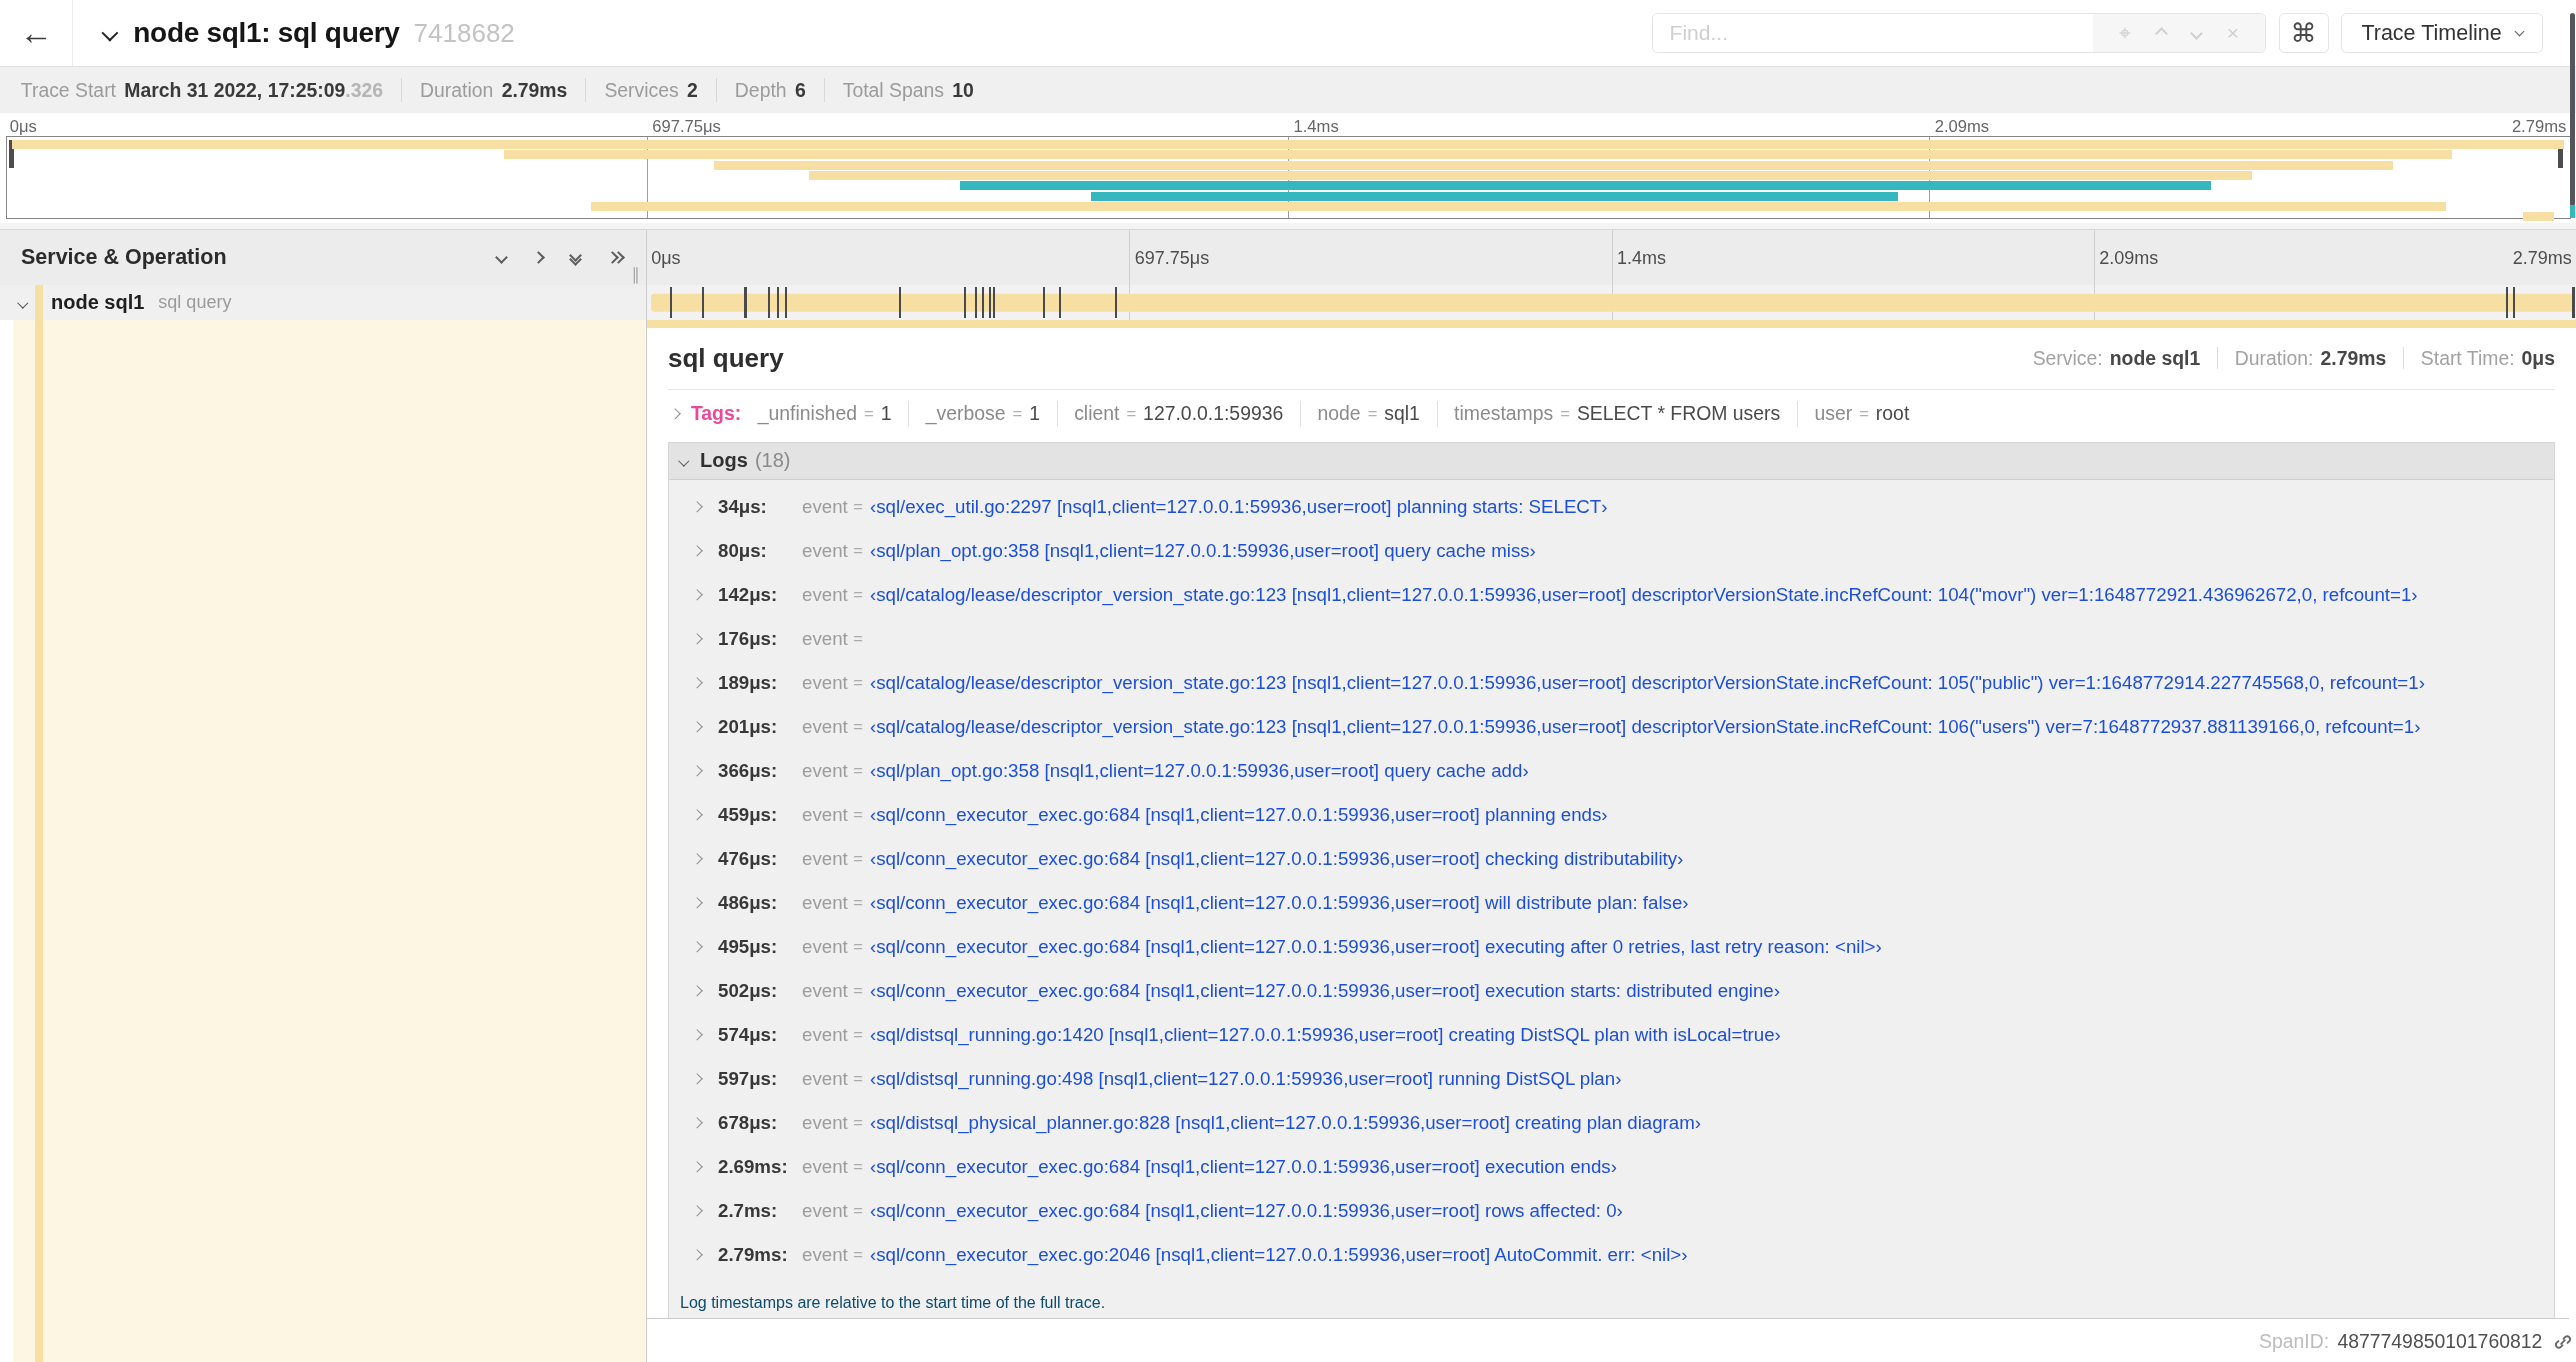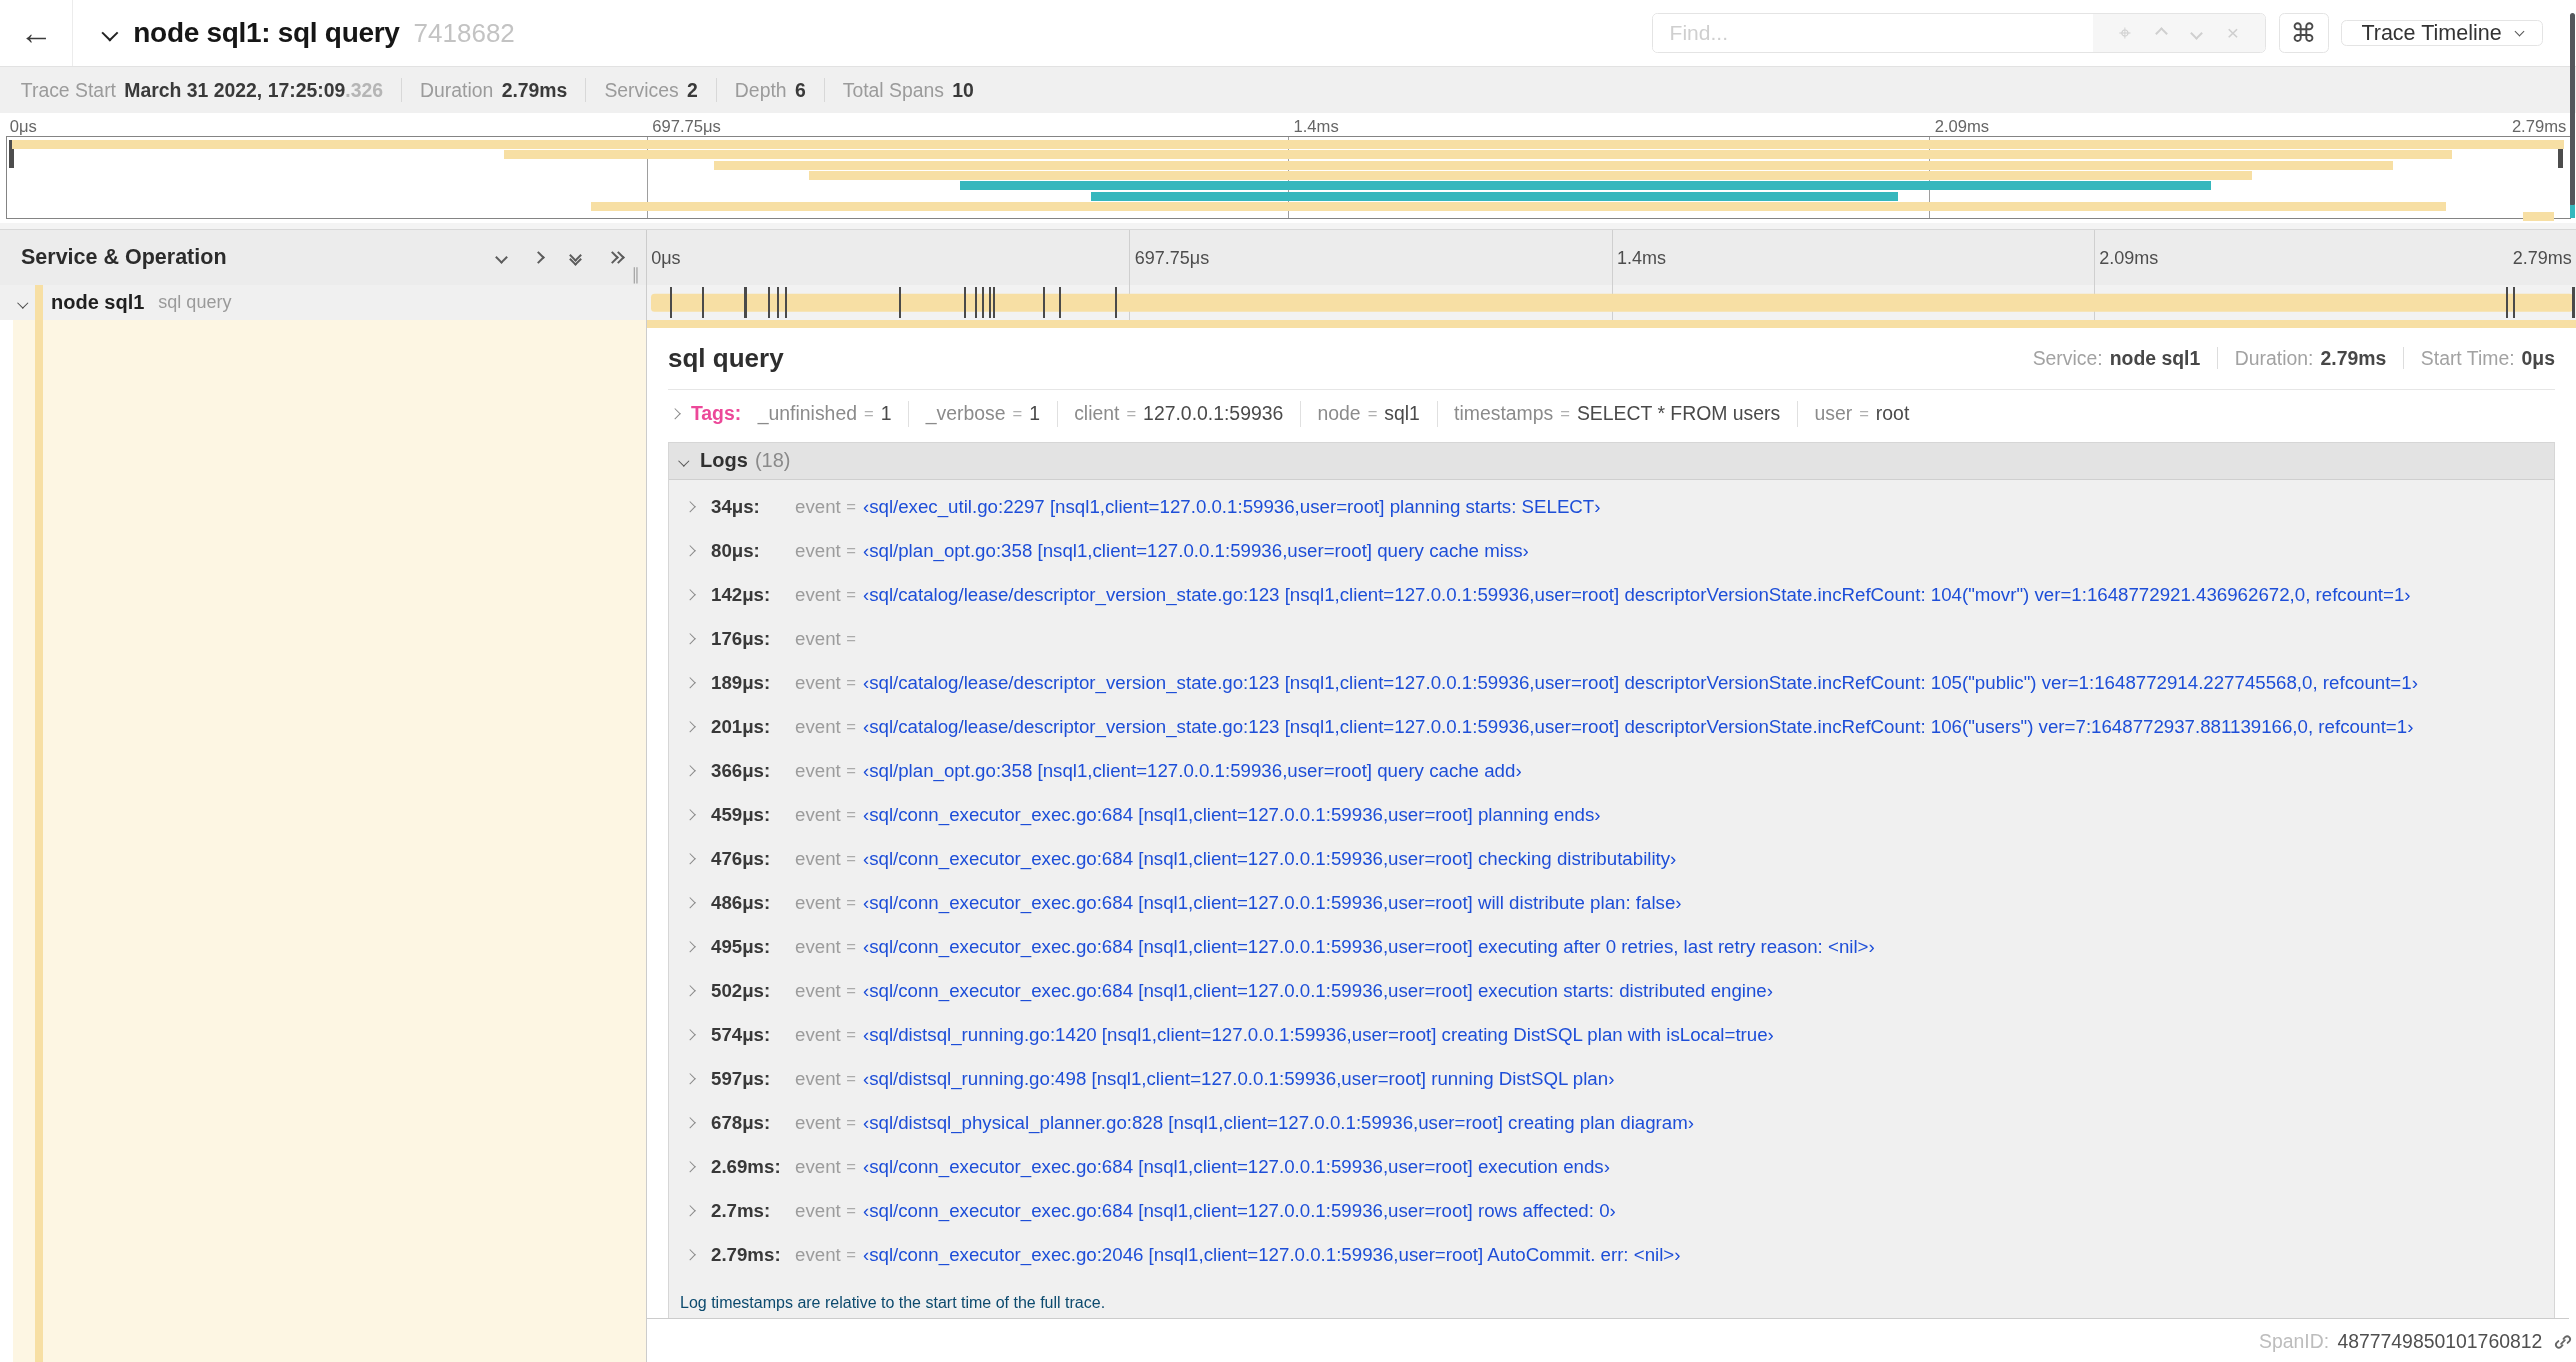--- a/index.html
+++ b/index.html
@@ -24,21 +24,21 @@
   .trace-title { font-size:28px; font-weight:bold; color:#161616; letter-spacing:-0.3px; }
   .trace-id { font-size:26px; color:#c3c3c3; margin-left:14px; }
   .header-right { margin-left:auto; display:flex; align-items:center; gap:12.5px; margin-right:33px; }
   .find-box { width:614px; height:40px; border:1.4px solid #e4e4e4; border-radius:5.5px; display:flex; overflow:hidden; background:#fff; }
   .find-input { flex:1; border:none; outline:none; font-size:21px; color:#0369a1; padding:0 16.6px; font-family:"Liberation Sans",sans-serif; }
   .find-input::placeholder { color:#cfcfcf; }
   .find-icons { width:172px; background:#f6f6f6; display:flex; align-items:center; justify-content:space-evenly; color:#cfcfcf; }
   .find-icons .glyph { font-size:21px; }
   .find-icons .chev { border-width:2.1px; }
   .kbd-btn { width:50px; height:40px; border:1.4px solid #e4e4e4; border-radius:5.5px; display:flex; align-items:center; justify-content:center; font-size:26px; color:#4a4a4a; background:#fff; cursor:pointer; }
-  .view-btn { height:26px; border:1.4px solid #e4e4e4; border-radius:5.5px; display:flex; align-items:center; gap:14px; padding:0 19.4px; font-size:21.5px; color:#333; background:#fff; cursor:pointer; }
+  .view-btn { height:40px; border:1.4px solid #e4e4e4; border-radius:5.5px; display:flex; align-items:center; gap:14px; padding:0 19.4px; font-size:21.5px; color:#333; background:#fff; cursor:pointer; }
   .view-btn .chev { width:7px; height:7px; border-width:1.4px; color:#555; margin-top:-2.8px; }
 
   
   #summary-bar { position:absolute; top:66px; left:0; right:0; height:47px; background:#f0f0f0; border-top:0.7px solid #e2e2e2; display:flex; align-items:center; padding-left:2.8px; font-size:19.4px; }
   .sum-item { display:flex; align-items:center; padding:0 18px; height:23.5px; }
   .sum-item + .sum-item { border-left:1.4px solid #d8d8d8; }
   .sum-label { color:#9b9b9b; margin-right:8.3px; }
   .sum-value { font-weight:bold; color:#3a3a3a; }
   .sum-suffix { font-weight:bold; color:#b5b5b5; }
 
@@ -100,21 +100,21 @@
   .tag-item + .tag-item { border-left:1.4px solid #e0e0e0; }
   .tag-key { color:#8b8b8b; }
   .tag-eq { color:#b0b0b0; margin:0 7px; font-size:16.6px; }
   .tag-val { color:#4a4a4a; }
   .logs-block { margin-top:4.2px; border:0.7px solid #d6d6d6; }
   .logs-head { height:37px; background:#e3e3e3; border-bottom:0.7px solid #cfcfcf; display:flex; align-items:center; font-size:20px; cursor:pointer; }
   .logs-chev { margin:0 12.5px 0 11px; color:#555; display:inline-flex; }
   .logs-title { font-weight:bold; color:#303030; margin-right:7px; }
   .logs-count { color:#8a8a8a; }
   .logs-body { background:#f0f0f0; padding-top:5.5px; }
-  .log-row { height:44px; display:flex; align-items:center; font-size:18.7px; padding-left:17px; white-space:nowrap; cursor:pointer; }
+  .log-row { height:44px; display:flex; align-items:center; font-size:18.7px; padding-left:24px; white-space:nowrap; cursor:pointer; }
   .log-chev { color:#8a8a8a; width:25px; display:inline-flex; }
   .log-time { font-weight:bold; color:#383838; min-width:84px; }
   .log-field { color:#9c9c9c; margin-right:5.5px; }
   .log-eq { color:#ababab; margin-right:7px; font-size:16.6px; }
   .log-value { color:#1d4ed8; overflow:hidden; }
   .logs-foot { font-size:16px; color:#0c4a6e; padding:16.6px 0 12.5px 11px; }
   .spanid-row { position:absolute; right:2px; bottom:9.7px; display:flex; align-items:center; font-size:19.4px; }
   .spanid-label { color:#bdbdbd; }
   .spanid-value { color:#4f4f4f; margin-left:8.3px; }
   .link-icon { margin-left:9.7px; cursor:pointer; display:inline-flex; }

